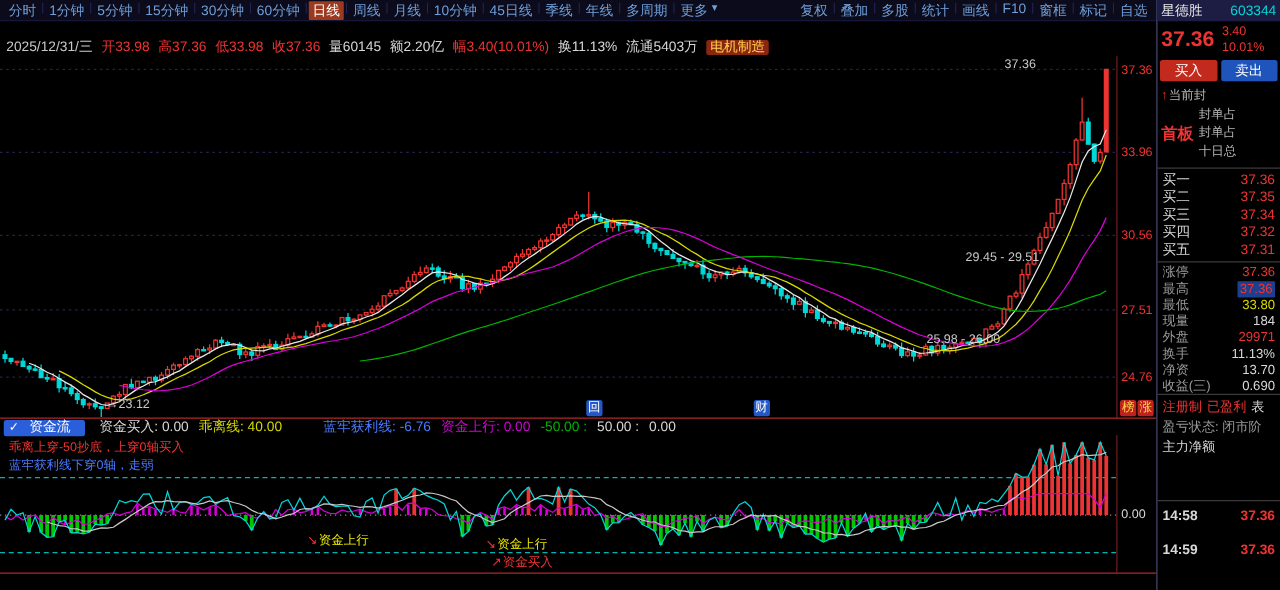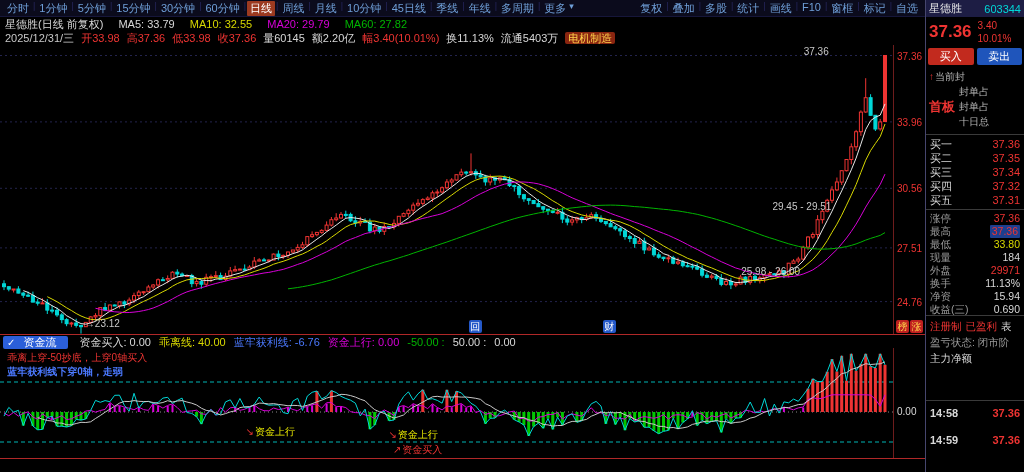--- a/index.html
+++ b/index.html
@@ -133,27 +133,20 @@
         <span class="mi">F10</span>
         <span class="sep">|</span>
         <span class="mi">窗框</span>
         <span class="sep">|</span>
         <span class="mi">标记</span>
         <span class="sep">|</span>
         <span class="mi">自选</span>
       </div>
   </div>
 
-  <div id="infobar">
-    <span class="c-wht">星德胜(日线 前复权)</span>
-    <span class="c-wht">MA5: 33.79</span>
-    <span class="c-yel">MA10: 32.55</span>
-    <span class="c-mag">MA20: 29.79</span>
-    <span class="c-grn">MA60: 27.82</span>
-  </div>
 
   <div id="ohlcbar"><span style="color: rgb(200, 200, 200);">2025/12/31/三</span><span style="color: rgb(238, 52, 50);">开33.98</span><span style="color: rgb(238, 52, 50);">高37.36</span><span style="color: rgb(238, 52, 50);">低33.98</span><span style="color: rgb(238, 52, 50);">收37.36</span><span style="color: rgb(216, 216, 216);">量60145</span><span style="color: rgb(216, 216, 216);">额2.20亿</span><span style="color: rgb(238, 52, 50);">幅3.40(10.01%)</span><span style="color: rgb(216, 216, 216);">换11.13%</span><span style="color: rgb(216, 216, 216);">流通5403万</span><span class="pill" style="color: rgb(255, 210, 74); background: rgb(138, 37, 16);">电机制造</span></div>
 
   <div id="chart">
     <svg id="ksvg" width="893" height="289" viewBox="0 0 893 289">
         <line x1="0" x2="893" y1="10.5" y2="10.5" stroke="#23234d" stroke-dasharray="2 3"></line>
         <line x1="0" x2="893" y1="76.9" y2="76.9" stroke="#23234d" stroke-dasharray="2 3"></line>
         <line x1="0" x2="893" y1="143.3" y2="143.3" stroke="#23234d" stroke-dasharray="2 3"></line>
         <line x1="0" x2="893" y1="202.9" y2="202.9" stroke="#23234d" stroke-dasharray="2 3"></line>
         <line x1="0" x2="893" y1="256.6" y2="256.6" stroke="#23234d" stroke-dasharray="2 3"></line>
@@ -551,21 +544,21 @@
       <span class="ptick" style="top: 71.9365px;">33.96</span>
       <span class="ptick" style="top: 138.328px;">30.56</span>
       <span class="ptick" style="top: 197.886px;">27.51</span>
       <span class="ptick" style="top: 251.585px;">24.76</span>
     </div>
 
   <div id="sep1"></div>
 
   <div id="indhdr">
     <span class="chip"><span class="check">✓</span><span>资金流</span></span>
-  <span style="color: rgb(216, 216, 216);">资金买入: 0.00</span><span style="color: rgb(216, 216, 0);">乖离线: 40.00</span><span style="color: rgb(75, 121, 255);">蓝牢获利线: -6.76</span><span style="color: rgb(216, 0, 216);">资金上行: 0.00</span><span style="color: rgb(0, 180, 0);">-50.00 :</span><span style="color: rgb(216, 216, 216);">50.00 :</span><span style="color: rgb(216, 216, 216);">0.00</span></div>
+  <span style="color: rgb(216, 216, 216);">资金买入: 0.00</span><span style="color: rgb(216, 216, 0);">乖离线: 40.00</span><span style="color: rgb(75, 121, 255); margin-left: 25px;">蓝牢获利线: -6.76</span><span style="color: rgb(216, 0, 216);">资金上行: 0.00</span><span style="color: rgb(0, 180, 0);">-50.00 :</span><span style="color: rgb(216, 216, 216);">50.00 :</span><span style="color: rgb(216, 216, 216);">0.00</span></div>
 
   <div id="indarea">
     <svg id="osvg" width="893" height="110" viewBox="0 0 893 110">
         <line x1="0" x2="893" y1="34.0" y2="34.0" stroke="#00b4b4" stroke-dasharray="4 3"></line>
         <line x1="0" x2="893" y1="64.0" y2="64.0" stroke="#8a8a8a" stroke-dasharray="1 3"></line>
         <line x1="0" x2="893" y1="94.0" y2="94.0" stroke="#00b4b4" stroke-dasharray="4 3"></line>
         <rect x="31.9" y="64.0" width="2" height="4.6" fill="#d800d8"></rect>
         <rect x="36.7" y="64.0" width="2" height="6.5" fill="#d800d8"></rect>
         <rect x="46.3" y="64.0" width="2" height="5.0" fill="#d800d8"></rect>
         <rect x="51.1" y="64.0" width="2" height="7.1" fill="#d800d8"></rect>
@@ -728,21 +721,21 @@
         <rect x="869.1" y="18.2" width="3" height="45.8" fill="#ee3432"></rect>
         <rect x="873.9" y="19.9" width="3" height="44.1" fill="#ee3432"></rect>
         <rect x="878.7" y="5.8" width="3" height="58.2" fill="#ee3432"></rect>
         <rect x="883.5" y="16.8" width="3" height="47.2" fill="#ee3432"></rect>
         <polyline points="4.0,65.1 8.8,67.8 13.6,64.4 18.4,68.1 23.3,65.4 28.1,63.9 32.9,69.1 37.7,71.2 42.5,65.8 47.3,69.5 52.1,71.8 57.0,69.8 61.8,67.7 66.6,71.6 71.4,70.8 76.2,68.2 81.0,66.5 85.8,63.1 90.7,62.4 95.5,64.2 100.3,62.5 105.1,61.4 109.9,54.5 114.7,58.4 119.5,57.4 124.4,59.2 129.2,60.2 134.0,61.8 138.8,59.1 143.6,61.6 148.4,62.4 153.2,55.5 158.1,57.4 162.9,60.1 167.7,57.4 172.5,55.9 177.3,59.6 182.1,64.4 186.9,63.3 191.8,62.9 196.6,62.2 201.4,65.8 206.2,66.4 211.0,61.2 215.8,67.3 220.6,59.6 225.5,64.1 230.3,59.8 235.1,59.2 239.9,62.3 244.7,61.3 249.5,58.7 254.3,57.1 259.2,60.8 264.0,62.7 268.8,62.8 273.6,60.0 278.4,61.5 283.2,60.8 288.0,59.3 292.9,61.5 297.7,62.7 302.5,59.7 307.3,58.5 312.1,56.7 316.9,56.0 321.7,60.2 326.6,54.7 331.4,54.6 336.2,58.6 341.0,58.4 345.8,59.6 350.6,63.7 355.4,64.6 360.3,64.8 365.1,67.0 369.9,67.7 374.7,70.7 379.5,65.0 384.3,61.9 389.1,64.3 394.0,67.5 398.8,58.9 403.6,57.5 408.4,59.7 413.2,55.6 418.0,57.8 422.8,57.7 427.7,60.7 432.5,55.7 437.3,59.4 442.1,61.9 446.9,58.1 451.7,58.7 456.5,56.9 461.3,55.5 466.2,59.4 471.0,57.8 475.8,64.6 480.6,62.6 485.4,66.4 490.2,65.1 495.0,68.3 499.9,67.6 504.7,65.9 509.5,64.0 514.3,63.0 519.1,70.5 523.9,70.1 528.7,73.0 533.6,72.9 538.4,69.2 543.2,68.5 548.0,66.5 552.8,66.4 557.6,64.5 562.4,71.1 567.3,67.5 572.1,65.8 576.9,67.1 581.7,68.1 586.5,64.1 591.3,59.8 596.1,65.0 601.0,64.6 605.8,67.5 610.6,66.8 615.4,70.3 620.2,70.1 625.0,71.2 629.8,66.2 634.7,73.2 639.5,69.8 644.3,68.6 649.1,69.4 653.9,70.3 658.7,69.0 663.5,66.7 668.4,71.1 673.2,67.3 678.0,66.7 682.8,67.2 687.6,69.8 692.4,69.0 697.2,64.6 702.1,66.1 706.9,71.1 711.7,67.7 716.5,69.2 721.3,67.1 726.1,65.6 730.9,70.1 735.8,67.6 740.6,65.7 745.4,62.2 750.2,63.1 755.0,64.9 759.8,62.7 764.6,64.2 769.5,62.2 774.3,60.5 779.1,62.5 783.9,59.0 788.7,60.3 793.5,61.8 798.3,59.9 803.2,59.0 808.0,51.4 812.8,49.5 817.6,50.9 822.4,50.2 827.2,48.4 832.0,46.8 836.9,46.8 841.7,46.8 846.5,46.8 851.3,46.8 856.1,46.8 860.9,46.8 865.7,46.8 870.6,47.1 875.4,51.4 880.2,58.2 885.0,46.8 " fill="none" stroke="#d800d8" stroke-width="1"></polyline>
         <polyline points="4.0,68.1 8.8,59.4 13.6,64.1 18.4,62.3 23.3,77.6 28.1,65.3 32.9,78.0 37.7,81.8 42.5,81.4 47.3,69.5 52.1,68.3 57.0,78.3 61.8,78.2 66.6,79.0 71.4,77.8 76.2,71.4 81.0,72.1 85.8,71.0 90.7,62.4 95.5,52.4 100.3,54.3 105.1,52.6 109.9,53.7 114.7,47.3 119.5,47.2 124.4,57.4 129.2,63.2 134.0,45.3 138.8,60.0 143.6,54.0 148.4,53.3 153.2,55.5 158.1,54.4 162.9,50.1 167.7,49.3 172.5,55.5 177.3,52.4 182.1,50.1 186.9,64.5 191.8,65.4 196.6,68.7 201.4,76.1 206.2,66.3 211.0,61.5 215.8,67.0 220.6,66.2 225.5,53.9 230.3,51.8 235.1,60.0 239.9,50.5 244.7,59.8 249.5,59.5 254.3,56.3 259.2,49.0 264.0,55.5 268.8,57.2 273.6,57.0 278.4,56.8 283.2,64.6 288.0,65.7 292.9,53.1 297.7,50.3 302.5,62.5 307.3,48.1 312.1,44.3 316.9,43.0 321.7,50.9 326.6,48.3 331.4,42.6 336.2,44.6 341.0,48.3 345.8,50.5 350.6,52.2 355.4,55.2 360.3,67.9 365.1,61.1 369.9,81.2 374.7,77.1 379.5,65.0 384.3,63.3 389.1,72.8 394.0,72.0 398.8,56.1 403.6,48.6 408.4,43.8 413.2,52.1 418.0,45.8 422.8,41.7 427.7,51.3 432.5,50.7 437.3,52.4 442.1,55.2 446.9,41.8 451.7,53.6 456.5,43.2 461.3,44.9 466.2,50.1 471.0,55.3 475.8,58.1 480.6,64.1 485.4,75.8 490.2,70.3 495.0,70.1 499.9,64.7 504.7,62.1 509.5,66.5 514.3,71.8 519.1,74.0 523.9,77.0 528.7,88.0 533.6,78.6 538.4,75.2 543.2,80.3 548.0,70.6 552.8,81.4 557.6,69.2 562.4,76.9 567.3,68.1 572.1,65.8 576.9,74.3 581.7,72.9 586.5,62.8 591.3,55.8 596.1,53.4 601.0,58.1 605.8,75.9 610.6,63.5 615.4,76.5 620.2,69.0 625.0,82.2 629.8,70.5 634.7,74.0 639.5,72.8 644.3,79.3 649.1,79.2 653.9,82.8 658.7,85.7 663.5,83.3 668.4,82.4 673.2,70.2 678.0,81.1 682.8,74.5 687.6,71.0 692.4,62.7 697.2,77.6 702.1,72.3 706.9,75.7 711.7,73.4 716.5,72.9 721.3,84.4 726.1,70.7 730.9,75.5 735.8,70.1 740.6,69.8 745.4,63.2 750.2,54.0 755.0,64.1 759.8,64.6 764.6,50.5 769.5,68.0 774.3,56.1 779.1,65.1 783.9,53.9 788.7,54.8 793.5,51.1 798.3,53.3 803.2,47.1 808.0,40.6 812.8,30.8 817.6,33.6 822.4,33.4 827.2,23.7 832.0,11.1 836.9,23.5 841.7,7.8 846.5,32.6 851.3,5.8 856.1,22.7 860.9,15.9 865.7,5.8 870.6,18.2 875.4,19.9 880.2,5.8 885.0,16.8 " fill="none" stroke="#00d8d8" stroke-width="1"></polyline>
         <polyline points="37.7,69.6 42.5,71.2 47.3,72.5 52.1,73.0 57.0,75.0 61.8,75.1 66.6,76.8 71.4,76.8 76.2,75.5 81.0,74.3 85.8,74.5 90.7,73.8 95.5,70.5 100.3,67.5 105.1,64.2 109.9,61.2 114.7,58.2 119.5,55.1 124.4,53.4 129.2,53.5 134.0,52.6 138.8,53.3 143.6,53.5 148.4,53.5 153.2,54.5 158.1,55.4 162.9,54.5 167.7,52.7 172.5,54.0 177.3,53.0 182.1,52.6 186.9,54.0 191.8,55.2 196.6,57.0 201.4,60.2 206.2,62.4 211.0,63.1 215.8,64.9 220.6,67.0 225.5,65.6 230.3,63.9 235.1,62.8 239.9,59.6 244.7,58.8 249.5,58.6 254.3,57.2 259.2,55.1 264.0,55.3 268.8,56.0 273.6,55.6 278.4,56.4 283.2,57.0 288.0,57.8 292.9,57.4 297.7,57.5 302.5,58.4 307.3,57.3 312.1,55.7 316.9,53.9 321.7,52.2 326.6,50.1 331.4,48.7 336.2,48.0 341.0,46.3 345.8,46.6 350.6,47.6 355.4,49.1 360.3,51.2 365.1,52.8 369.9,57.6 374.7,61.7 379.5,63.8 384.3,65.4 389.1,68.0 394.0,70.1 398.8,68.6 403.6,67.0 408.4,62.4 413.2,59.2 418.0,56.8 422.8,54.1 427.7,51.4 432.5,48.8 437.3,48.3 442.1,49.1 446.9,48.9 451.7,49.1 456.5,48.7 461.3,49.1 466.2,49.0 471.0,49.6 475.8,50.3 480.6,51.4 485.4,55.7 490.2,57.8 495.0,61.1 499.9,63.6 504.7,65.1 509.5,66.5 514.3,68.2 519.1,69.4 523.9,69.6 528.7,71.8 533.6,72.8 538.4,74.1 543.2,76.4 548.0,76.9 552.8,78.1 557.6,77.5 562.4,77.5 567.3,75.0 572.1,73.4 576.9,73.3 581.7,72.4 586.5,71.4 591.3,68.2 596.1,66.3 601.0,63.9 605.8,64.9 610.6,64.6 615.4,64.9 620.2,64.4 625.0,66.8 629.8,68.6 634.7,71.2 639.5,73.1 644.3,73.5 649.1,75.4 653.9,76.2 658.7,78.3 663.5,78.4 668.4,79.9 673.2,79.5 678.0,80.5 682.8,79.9 687.6,78.9 692.4,76.4 697.2,75.3 702.1,74.0 706.9,73.1 711.7,73.5 716.5,72.5 721.3,73.7 726.1,73.7 730.9,75.3 735.8,74.4 740.6,74.0 745.4,72.5 750.2,70.1 755.0,69.0 759.8,66.5 764.6,64.0 769.5,63.0 774.3,61.3 779.1,60.7 783.9,59.5 788.7,59.6 793.5,58.0 798.3,56.6 803.2,56.2 808.0,52.7 812.8,49.6 817.6,45.6 822.4,43.1 827.2,39.2 832.0,34.2 836.9,30.5 841.7,25.6 846.5,24.6 851.3,21.4 856.1,20.1 860.9,17.9 865.7,15.7 870.6,16.5 875.4,16.1 880.2,15.8 885.0,13.9 " fill="none" stroke="#c8c8c8" stroke-width="1"></polyline>
       </svg>
     <div id="indnotes">
         <span class="note" style="left: 0.8%; top: 3%; color: rgb(238, 52, 50);">乖离上穿-50抄底，上穿0轴买入</span>
-        <span class="note" style="left: 0.8%; top: 15%; color: rgb(75, 121, 255); font-weight: bold;">蓝牢获利线下穿0轴，走弱</span>
+        <span class="note" style="left: 0.8%; top: 15%; color: rgb(75, 121, 255);">蓝牢获利线下穿0轴，走弱</span>
         <span class="sig" style="left: 27.5%; top: 70%;"><span class="arr" style="color: rgb(238, 52, 50);">↘</span><span style="color: rgb(232, 232, 0);">资金上行</span></span>
         <span class="sig" style="left: 43.5%; top: 73%;"><span class="arr" style="color: rgb(238, 52, 50);">↘</span><span style="color: rgb(232, 232, 0);">资金上行</span></span>
         <span class="sig" style="left: 44%; top: 86%;"><span class="arr" style="color: rgb(238, 52, 50);">↗</span><span style="color: rgb(238, 52, 50);">资金买入</span></span>
       </div>
   </div>
 
   <div id="indaxis">
       <span class="itick" style="top: 28px; color: rgb(238, 52, 50); margin-left: 40px;">50.00</span>
       <span class="itick" style="top: 58px; color: rgb(216, 216, 216);">0.00</span>
     </div>
@@ -822,21 +815,21 @@
         <div class="st-row">
           <span class="lb">外盘</span>
           <span style="color: rgb(238, 52, 50);">29971</span>
         </div>
         <div class="st-row">
           <span class="lb">换手</span>
           <span style="color: rgb(216, 216, 216);">11.13%</span>
         </div>
         <div class="st-row">
           <span class="lb">净资</span>
-          <span style="color: rgb(216, 216, 216);">15.94</span>
+          <span style="color: rgb(216, 216, 216);">13.70</span>
         </div>
         <div class="st-row">
           <span class="lb">收益(三)</span>
           <span style="color: rgb(216, 216, 216);">0.690</span>
         </div>
       </div>
     <div class="sb-div" style="top:315px"></div>
     <div id="sb-reg">
       <div id="sb-regline"><span style="color: rgb(238, 52, 50);">注册制</span><span style="color: rgb(238, 52, 50);">已盈利</span><span style="color: rgb(216, 216, 216);">表</span></div>
       <div class="c-gry">盈亏状态: 闭市阶</div>

